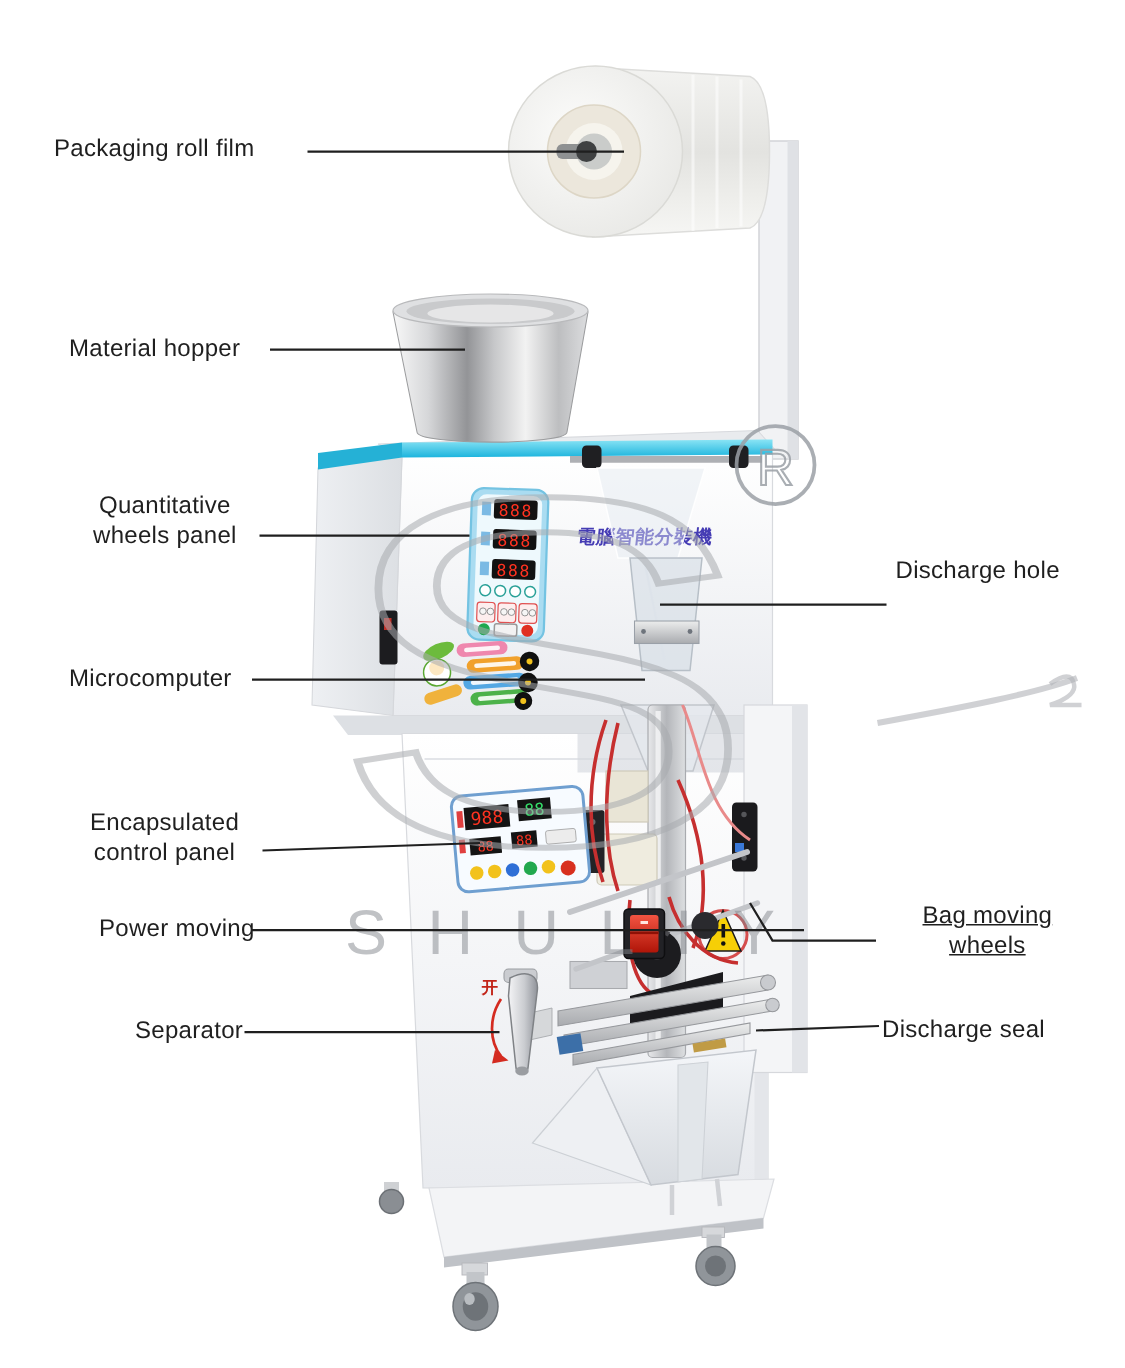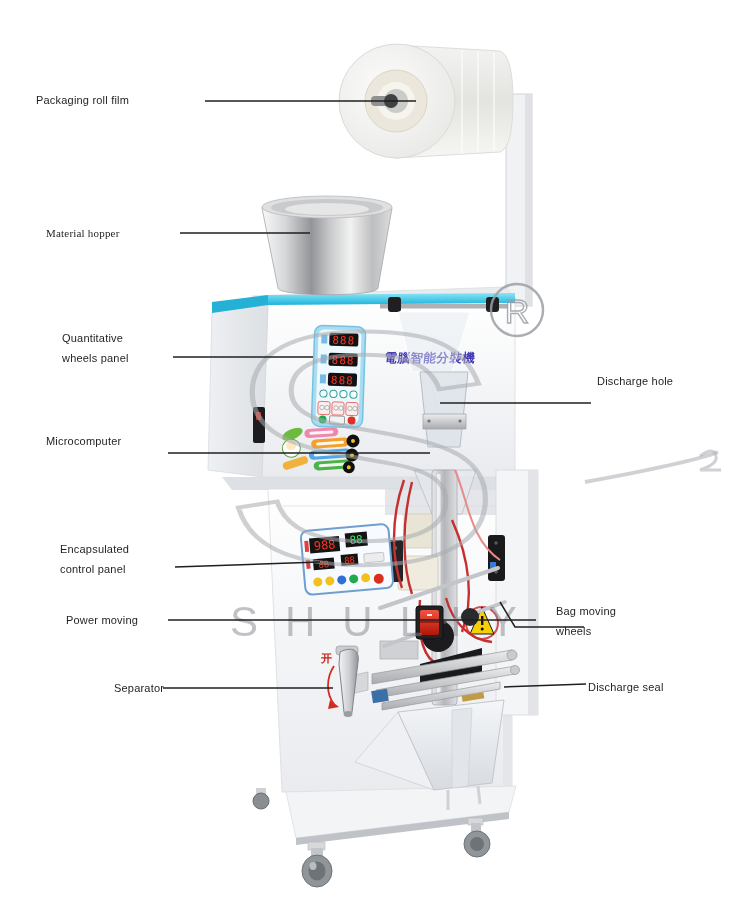--- a/index.html
+++ b/index.html
@@ -1,29 +1,29 @@
 <!DOCTYPE html>
 <html><head>
 <meta charset="utf-8">
 <style>
   html,body{margin:0;padding:0;background:#fff;}
   .stage{position:relative;width:750px;height:912px;background:#fff;overflow:hidden;
          font-family:"Liberation Sans",sans-serif;}
   .stage svg{position:absolute;left:0;top:0;}
-  .callout{position:absolute;font-size:11px;line-height:20px;color:#1f1f1f;
-           white-space:pre-line;letter-spacing:.2px;}
+  .callout{position:absolute;font-size:16px;line-height:20px;color:#1f1f1f;
+           white-space:pre-line;letter-spacing:.2px;text-align:center;}
   .c-roll{left:36px;top:90px;}
-  .c-hopper{left:46px;top:223px;font-family:Liberation Serif, serif;}
+  .c-hopper{left:46px;top:223px;}
   .c-quant{left:62px;top:328px;}
   .c-discharge{left:597px;top:371px;}
-  .c-micro{left:46px;top:431px;}
+  .c-micro{left:46px;top:443px;}
   .c-encap{left:60px;top:539px;}
   .c-power{left:66px;top:610px;}
-  .c-bagwheels{left:556px;top:601px;}
-  .c-separator{left:90px;top:678px;margin-left:24px;}
+  .c-bagwheels{left:615px;top:601px;text-decoration:underline;}
+  .c-separator{left:90px;top:678px;}
   .c-triseal{left:588px;top:677px;}
 </style>
 </head>
 <body>
 
 <div class="stage">
 
 <svg width="750" height="912" viewBox="0 0 750 912">
   <defs>
     <linearGradient id="gSteel" x1="0" y1="0" x2="1" y2="0">

